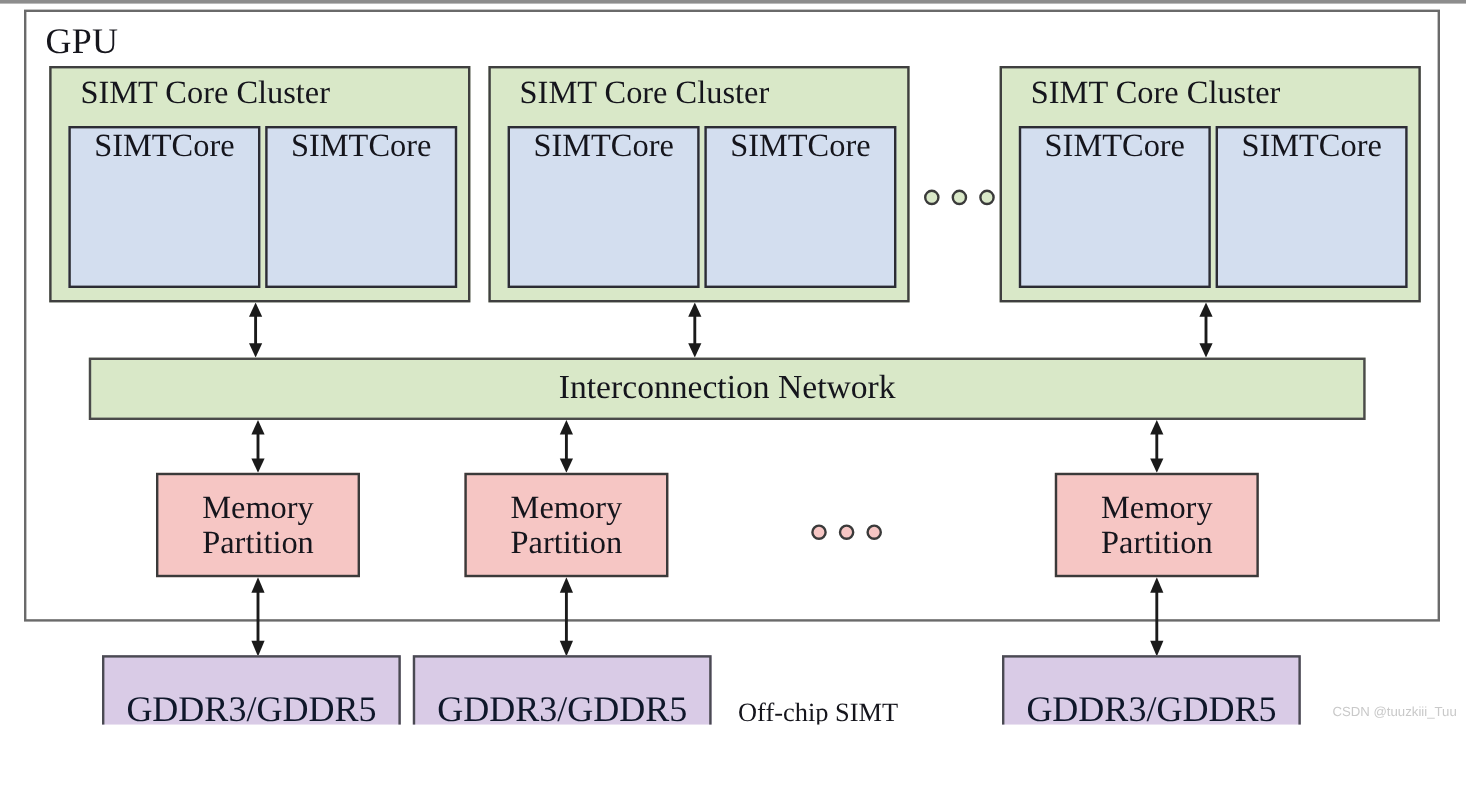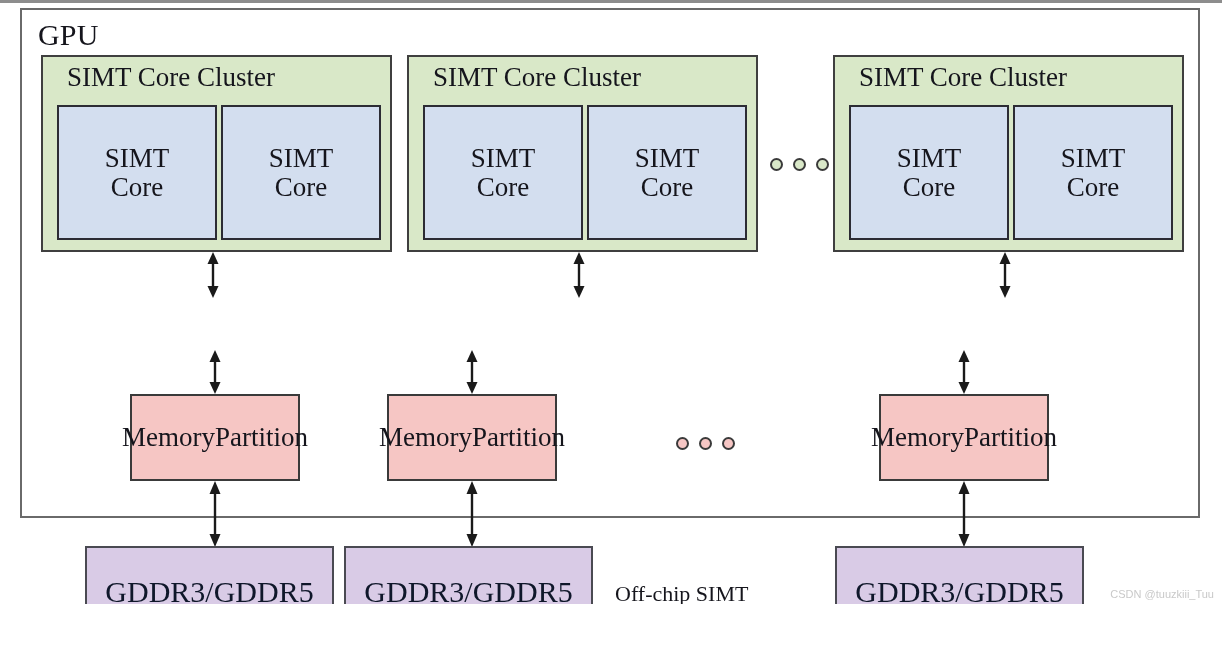--- a/index.html
+++ b/index.html
@@ -60,39 +60,38 @@
     color: #15151c;
     white-space: nowrap;
     margin-left: 10px;
   }
   .core {
     position: absolute;
     box-sizing: border-box;
     background: #d3deef;
     border: 2px solid #2c2c34;
     display: flex;
-    flex-direction: column;
-    align-items: center;
+    flex-direction: row;
     justify-content: center;
     font-size: 27px;
     line-height: 1.06;
     color: #15151c;
   }
 
   .interconnect {
     background: #d9e8c8;
     border: 2px solid #4a4a4a;
     font-size: 28px;
     color: #15151c;
   }
 
   .mempart {
     background: #f6c6c4;
     border: 2px solid #3a3a3a;
-    flex-direction: row;
+    flex-direction: column;
     font-size: 27px;
     line-height: 1.06;
     color: #15151c;
   }
 
   .gddr {
     background: #d9cbe6;
     border: 2px solid #4a4a52;
     font-size: 30px;
     color: #0f172a;
@@ -216,20 +215,23 @@
     </svg>
   </div>
   <div class="arrow" style="left:994px; top:252px;">
     <svg width="22" height="46" viewBox="0 0 22 46">
       <line x1="11" y1="6" x2="11" y2="40" stroke="#1a1a1a" stroke-width="2.4"></line>
       <polygon points="11,0 5.5,12 16.5,12" fill="#1a1a1a"></polygon>
       <polygon points="11,46 5.5,34 16.5,34" fill="#1a1a1a"></polygon>
     </svg>
   </div>
 
+  <div class="box interconnect" style="left:74px; top:298px; width:1064px; height:52px;">
+    <span>Interconnection Network</span>
+  </div>
 
   <div class="arrow" style="left:204px; top:350px;">
     <svg width="22" height="44" viewBox="0 0 22 44">
       <line x1="11" y1="6" x2="11" y2="38" stroke="#1a1a1a" stroke-width="2.4"></line>
       <polygon points="11,0 5.5,12 16.5,12" fill="#1a1a1a"></polygon>
       <polygon points="11,44 5.5,32 16.5,32" fill="#1a1a1a"></polygon>
     </svg>
   </div>
   <div class="arrow" style="left:461px; top:350px;">
     <svg width="22" height="44" viewBox="0 0 22 44">

